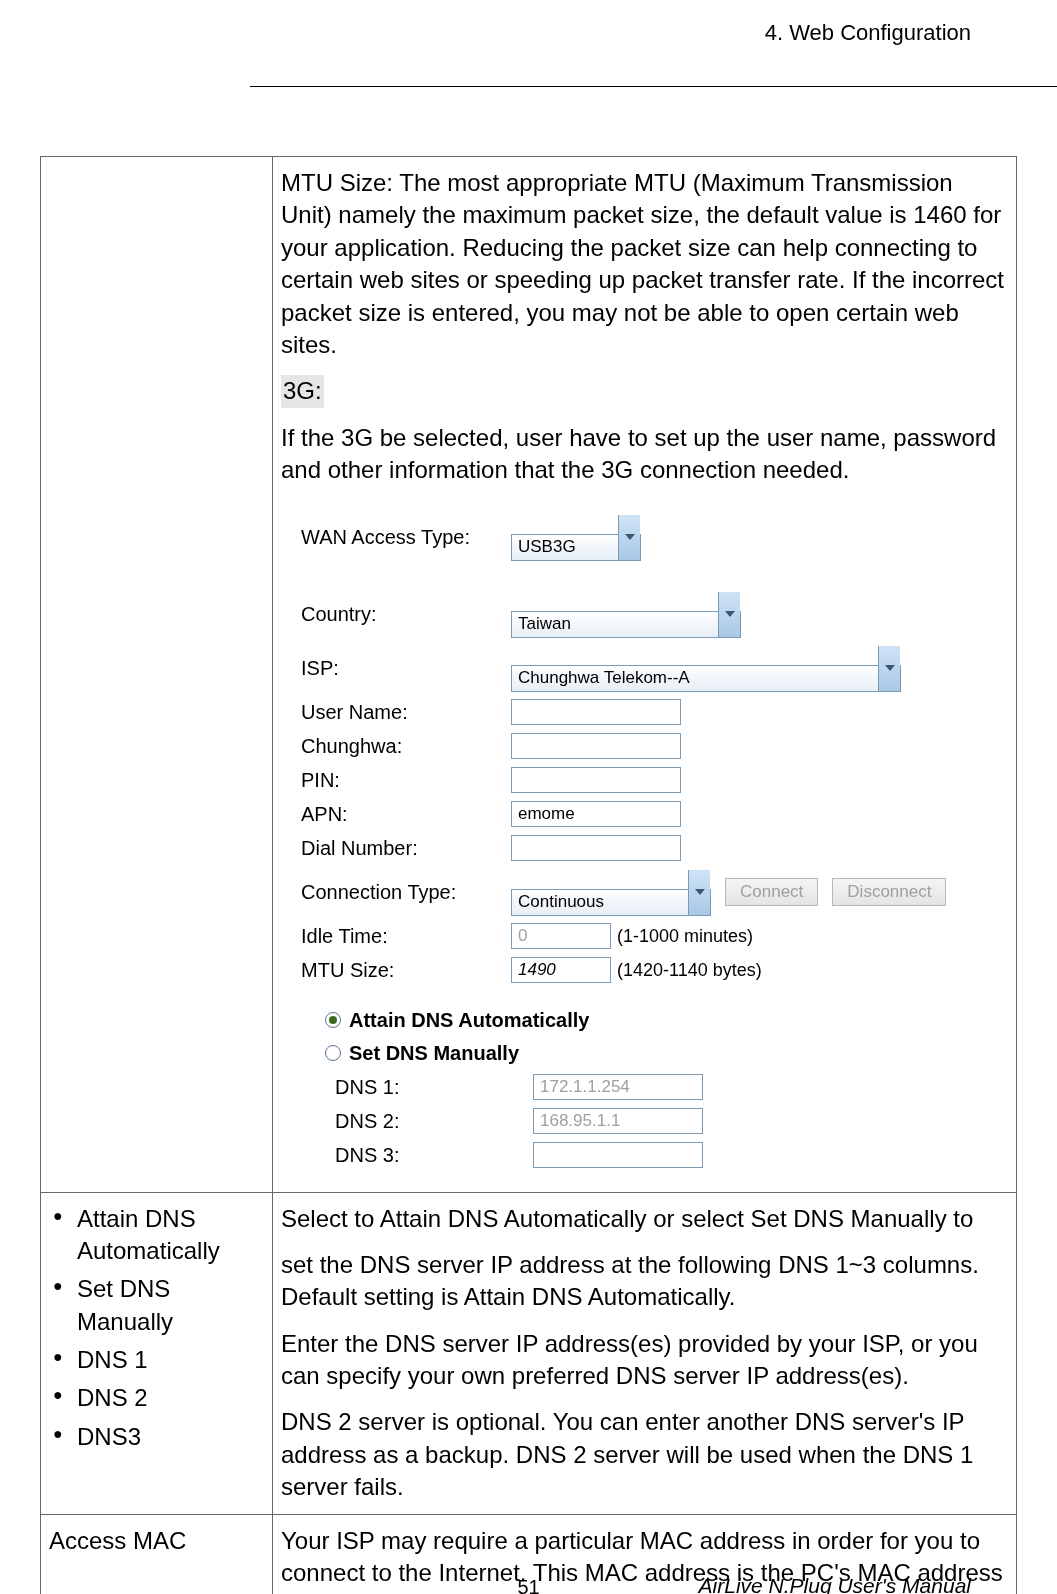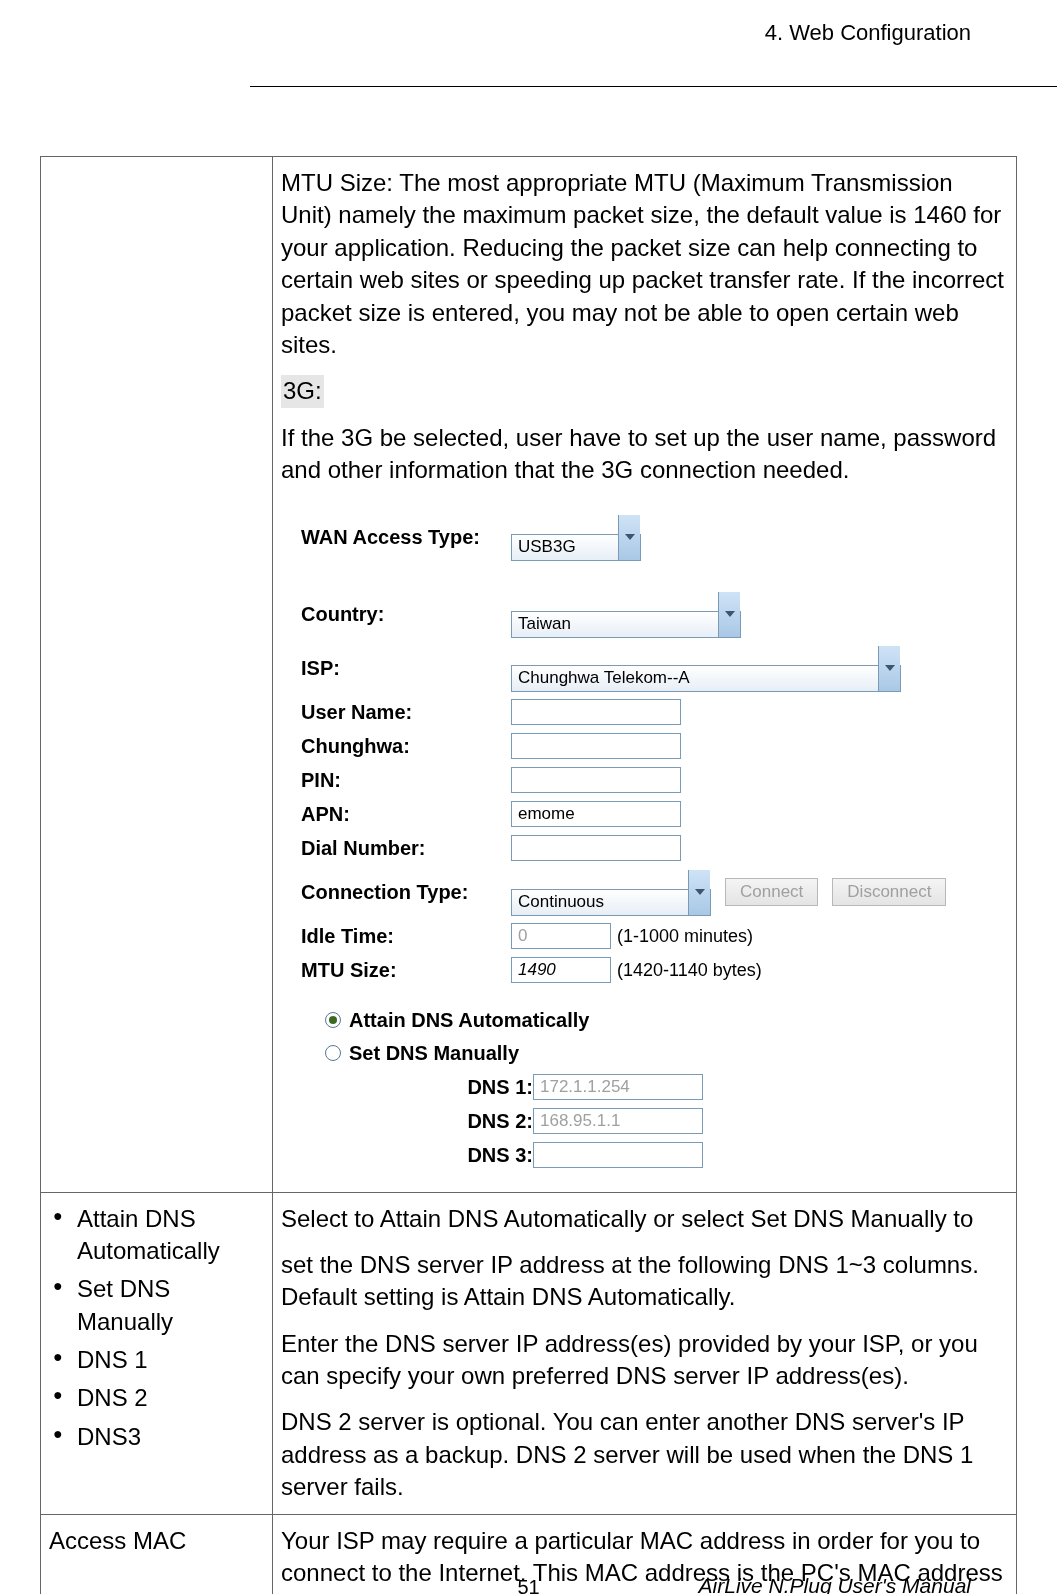--- a/index.html
+++ b/index.html
@@ -83,21 +83,21 @@
     font-family: Arial, sans-serif;
     color: #000;
     padding: 6px 0 6px 20px;
   }
   .form-row {
     display: flex;
     align-items: center;
     margin: 7px 0;
   }
   .form-label {
-    font-weight: bold;
+    font-weight: normal;
     width: 210px;
     font-size: 20px;
   }
   .form-input {
     border: 1px solid #7a9ab5;
     background: #fff;
     height: 26px;
     padding: 2px 6px;
     font-size: 17px;
   }
@@ -142,21 +142,21 @@
   .radio {
     width: 16px; height: 16px; border: 1px solid #5a7797; border-radius: 50%;
     display: inline-flex; align-items: center; justify-content: center; margin-right: 8px;
     background: #fff;
   }
   .radio.checked::after {
     content: ""; width: 8px; height: 8px; border-radius: 50%; background: #3a6a1f;
   }
   .radio-label { font-weight: bold; font-size: 20px; }
   .dns-block { margin-left: 34px; }
-  .dns-block .form-label { width: 198px; text-align: right; }
+  .dns-block .form-label { width: 198px; }
   .muted { color: #a0a0a0; }
 
   .footer {
     position: absolute;
     bottom: 16px;
     left: 0; right: 0;
     width: 100%;
     font-size: 21px;
   }
   .footer-page {

